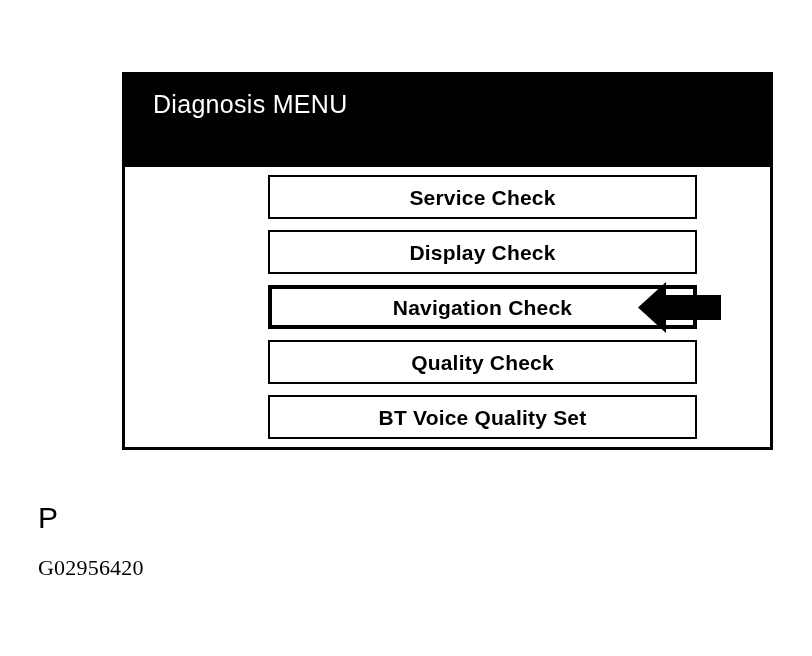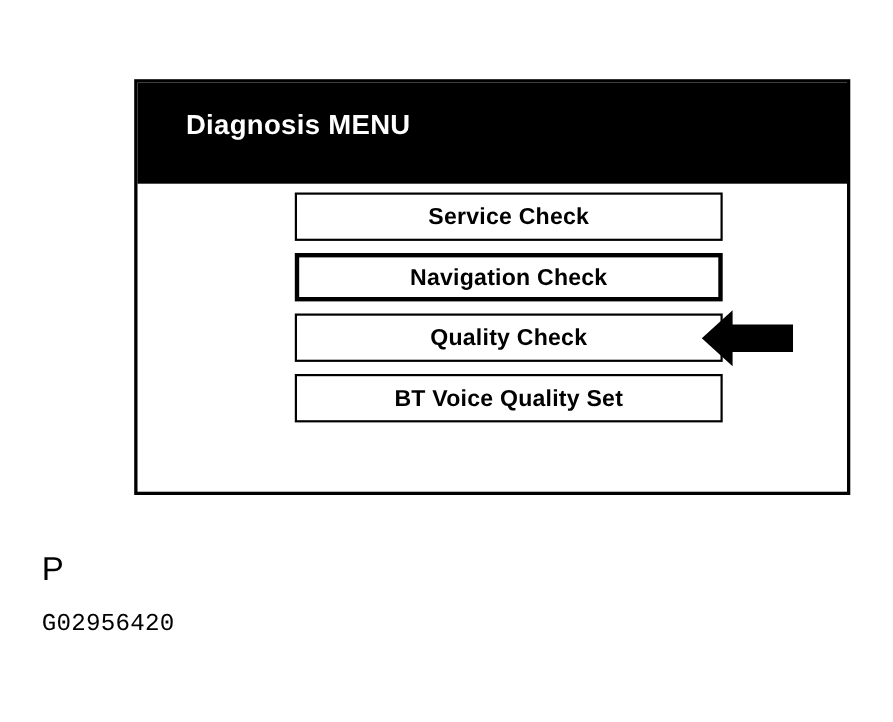--- a/index.html
+++ b/index.html
@@ -35,41 +35,40 @@
     left: 0;
     top: 0;
     width: 100%;
     height: 92px;
     background: #000000;
     box-sizing: border-box;
   }
   #title-text {
     position: absolute;
     left: 28px;
-    top: 25px;
+    top: 15px;
     color: #ffffff;
     font-size: 25px;
-    font-weight: bold;
+    font-weight: normal;
     letter-spacing: 0.3px;
     white-space: nowrap;
     font-family: "Liberation Sans", sans-serif;
-    margin-left: 16px;
   }
 
   
   #menu-list {
     position: absolute;
     left: 143px;
     top: 100px;
     width: 359px;
   }
   .menu-button {
     position: relative;
     box-sizing: border-box;
-    width: 389px;
+    width: 429px;
     height: 44px;
     margin-bottom: 11px;
     background: #ffffff;
     border: 2px solid #000000;
     display: flex;
     align-items: center;
     justify-content: center;
   }
   .menu-button:last-child {
     margin-bottom: 11px;
@@ -113,38 +112,41 @@
     line-height: 1;
     font-family: "Liberation Sans", sans-serif;
   }
   #caption-code {
     margin-top: 24px;
     color: #000000;
     font-size: 22px;
     font-weight: normal;
     line-height: 1;
     letter-spacing: 0.2px;
-    font-family: Liberation Mono, monospace;
+    font-family: Liberation Serif, serif;
   }
 </style>
 </head>
 <body>
 
 <div id="device-screen">
 
   <div id="title-bar">
     <div id="title-text">Diagnosis MENU</div>
   </div>
 
   <div id="menu-list">
 
     <div class="menu-button">
       <span class="menu-button-label">Service Check</span>
     </div>
 
+    <div class="menu-button">
+      <span class="menu-button-label">Display Check</span>
+    </div>
 
     <div class="menu-button selected">
       <span class="menu-button-label">Navigation Check</span>
     </div>
 
     <div class="menu-button">
       <span class="menu-button-label">Quality Check</span>
     </div>
 
     <div class="menu-button">

